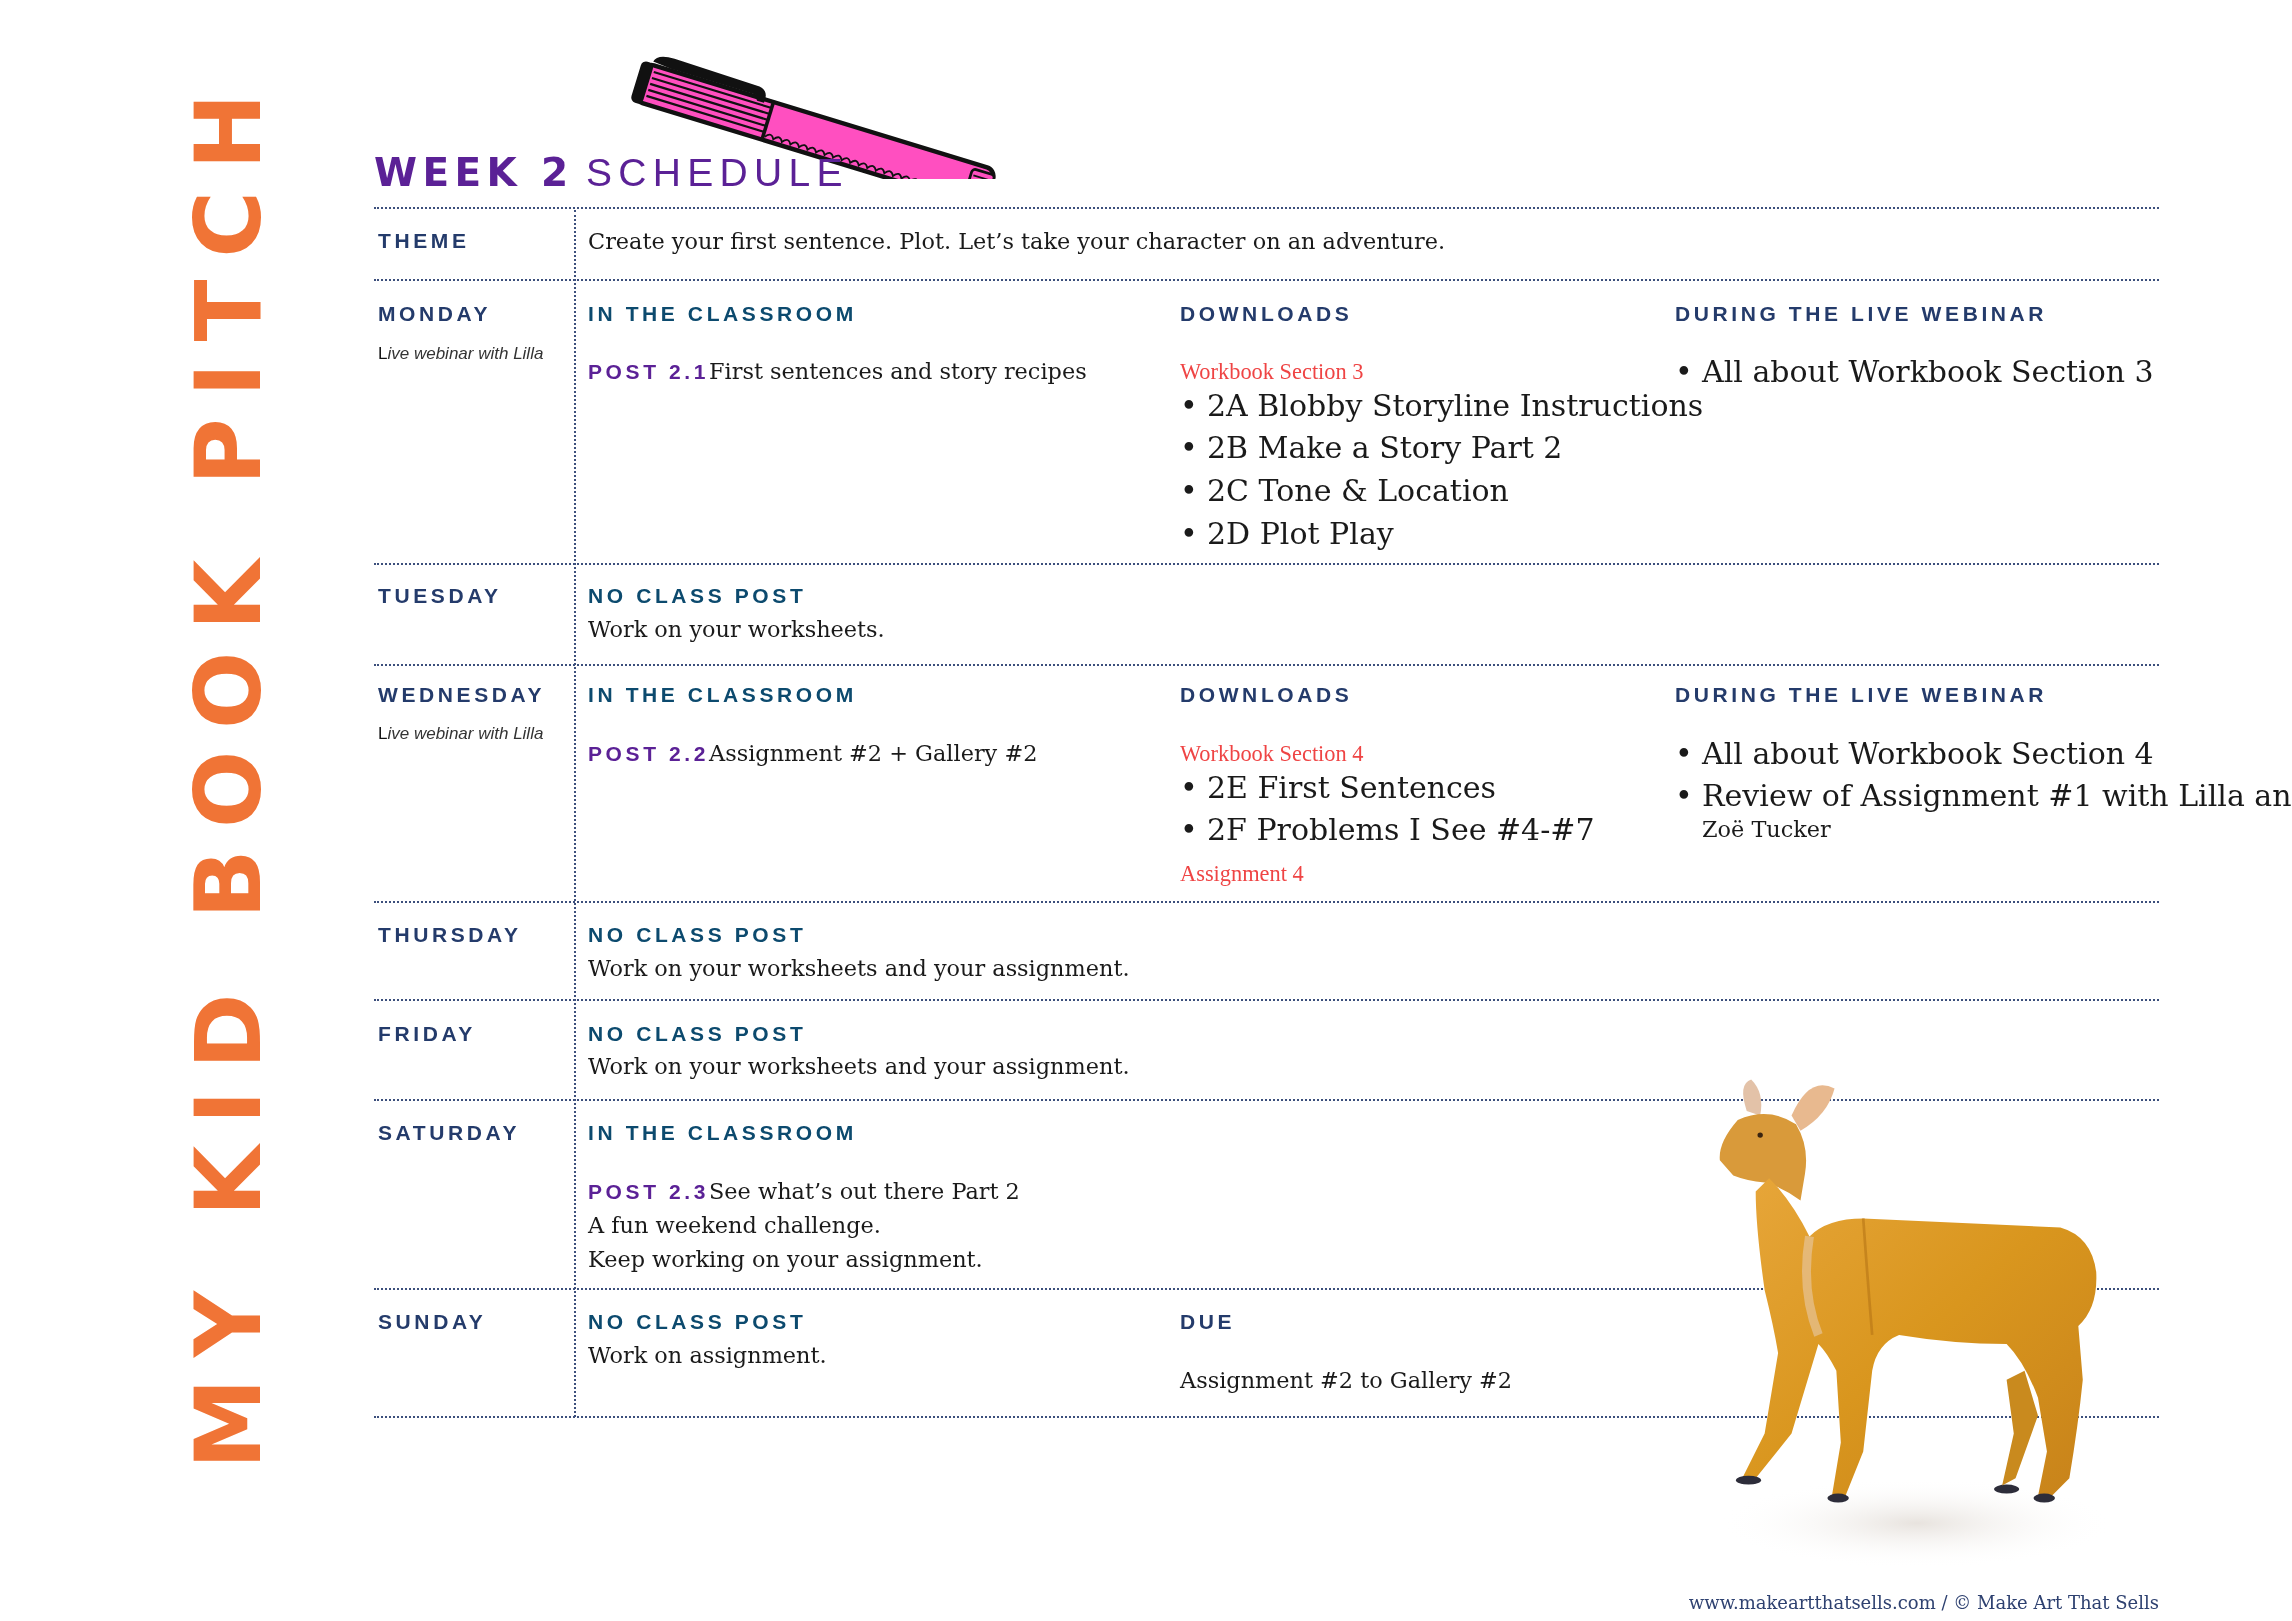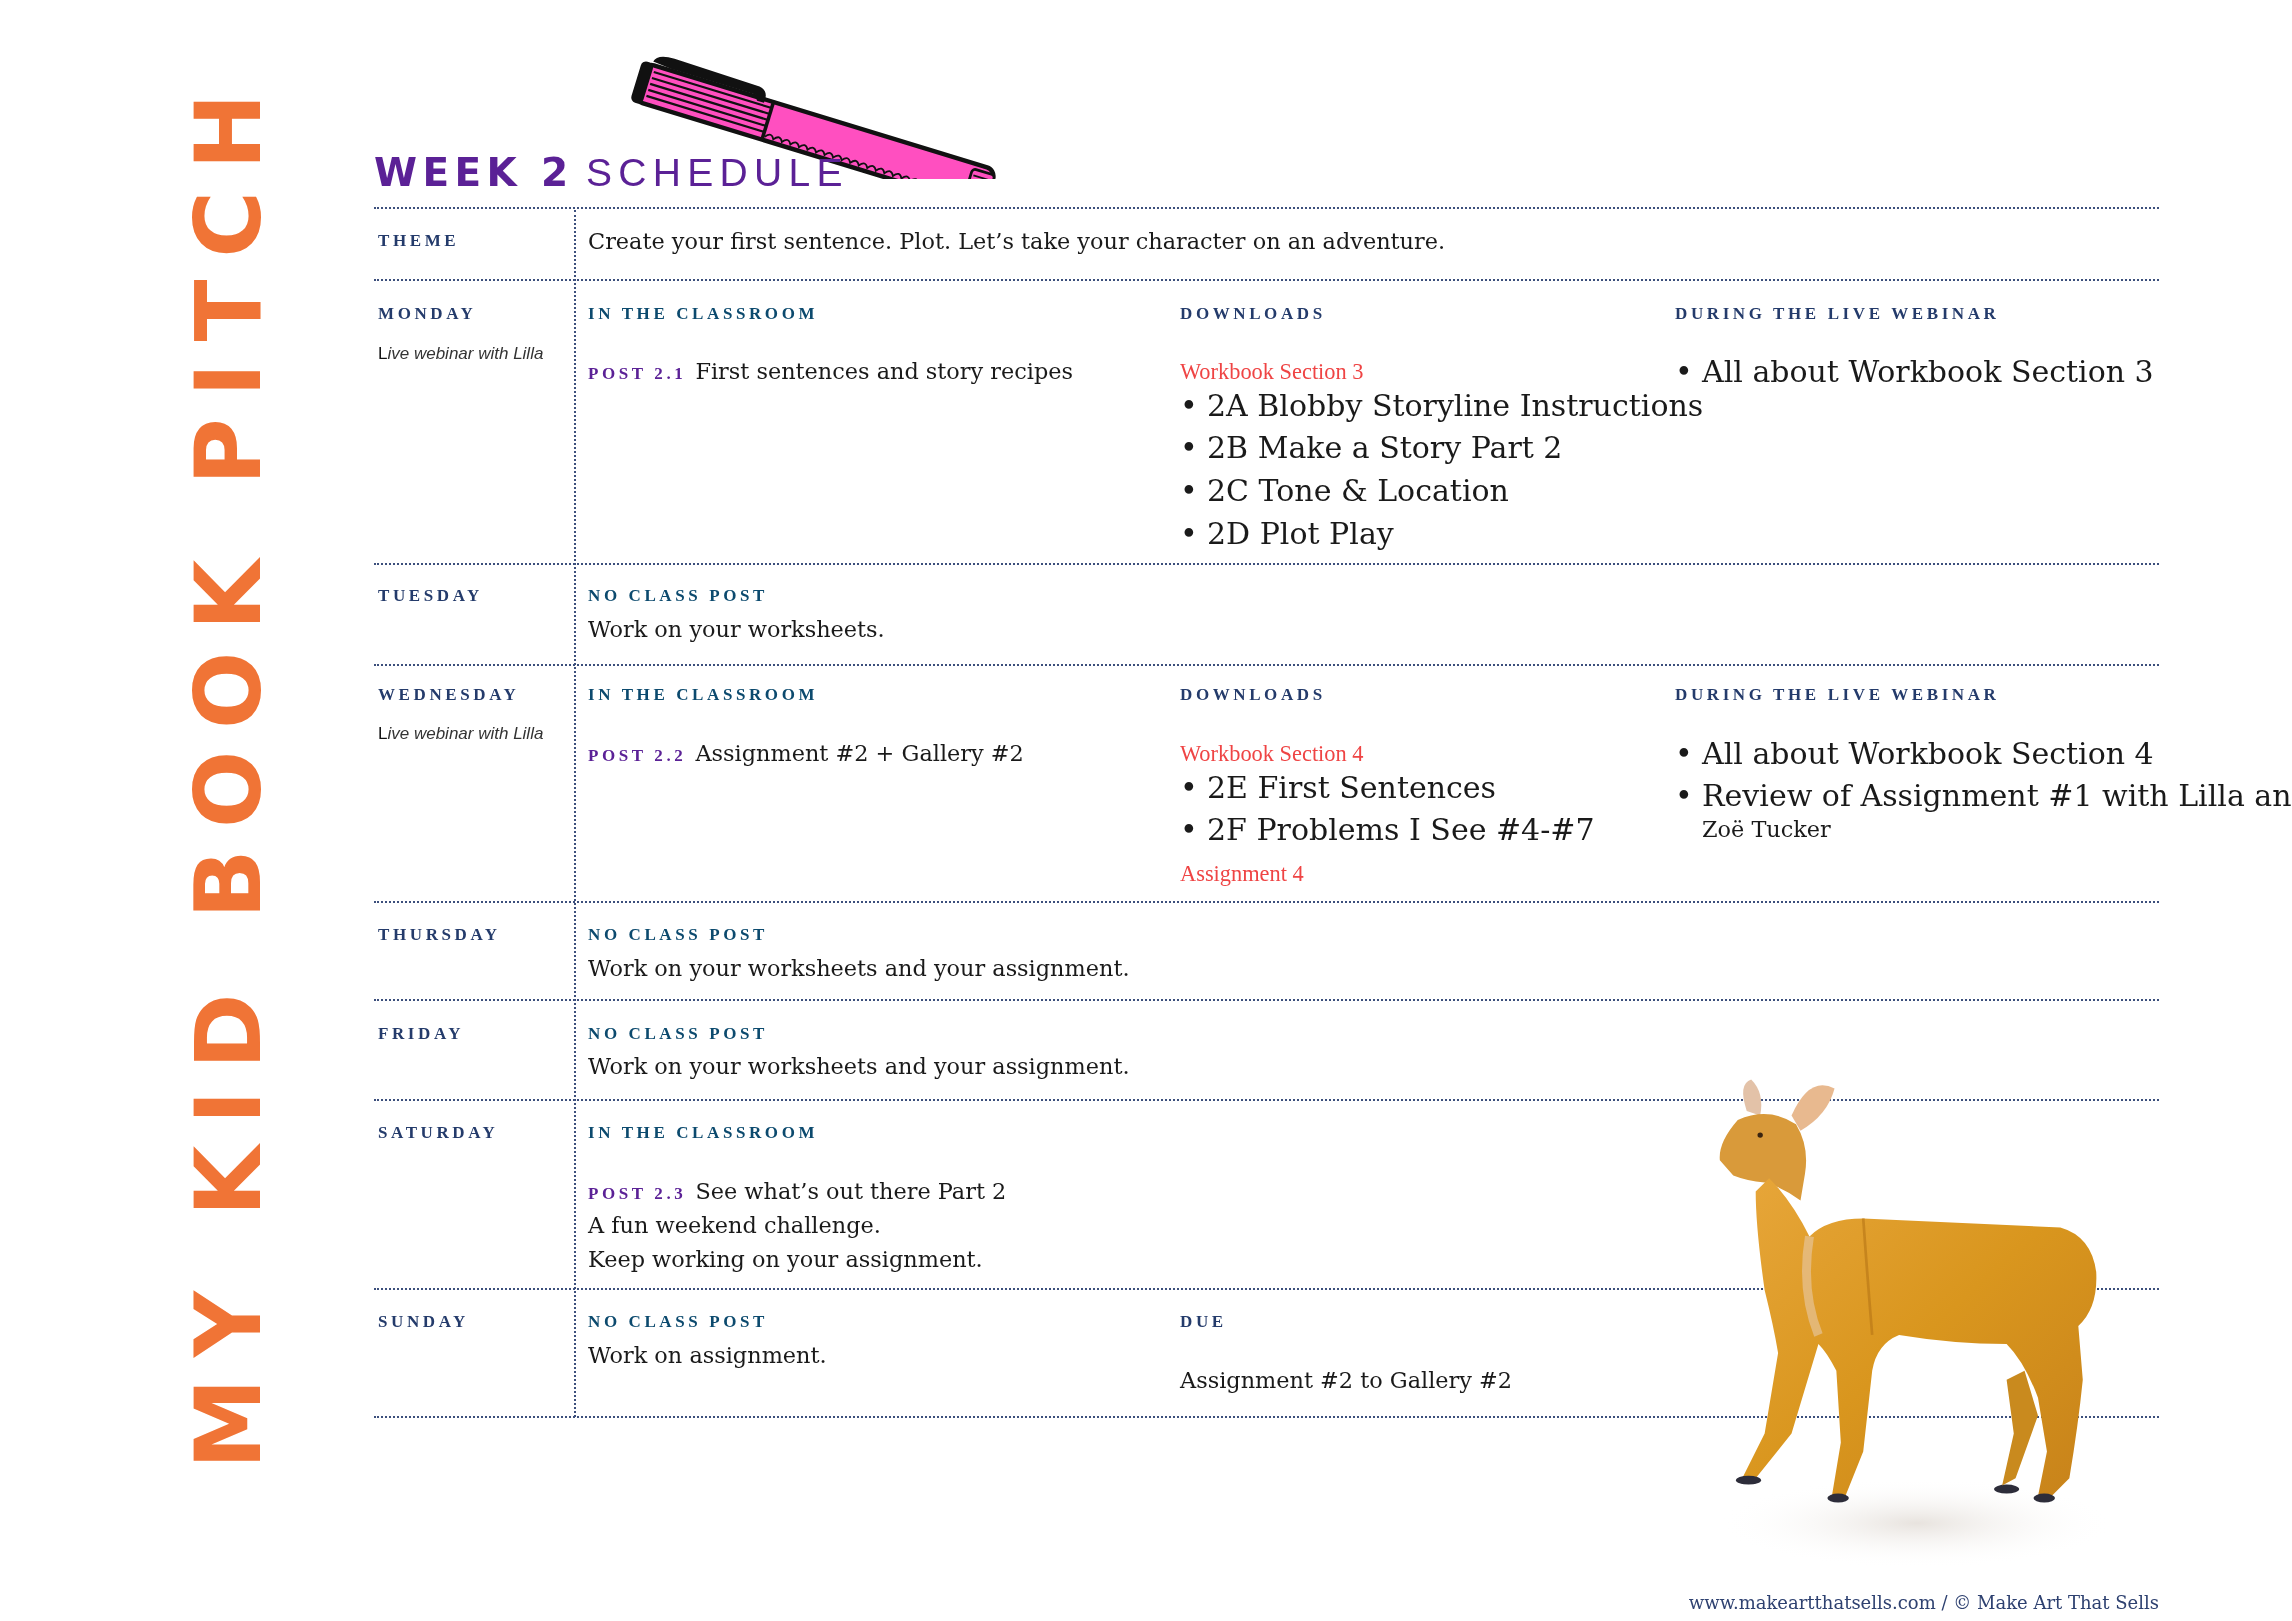--- a/index.html
+++ b/index.html
@@ -10,32 +10,32 @@
     transform-origin:0 0; transform:rotate(-90deg);
     font-family:"DejaVu Sans", sans-serif; font-weight:bold;
     font-size:91px; line-height:81px; letter-spacing:21.5px;
     color:#F07436; white-space:nowrap; text-align:center;
   }
   .heading { left:374px; top:150px; font-family:"DejaVu Sans", sans-serif; font-size:39px; line-height:45px; color:#5B2196; white-space:nowrap; }
   .heading .strong { font-weight:bold; letter-spacing:5.4px; }
   .heading .light { font-weight:normal; letter-spacing:6.3px; font-family:"Liberation Sans", sans-serif; }
   .hline { position:absolute; left:374px; width:1785px; height:0; border-top:2.7px dotted #3C4F7C; }
   .vline { position:absolute; left:574px; top:210px; height:1207px; width:0; border-left:2.7px dotted #3C4F7C; }
-  .label { position:absolute; font-family:Liberation Serif, serif; font-weight:bold; font-size:17px; letter-spacing:3.6px; line-height:27px; white-space:nowrap; }
+  .label { position:absolute; font-family:Liberation Sans, sans-serif; font-weight:bold; font-size:21px; letter-spacing:3.6px; line-height:27px; white-space:nowrap; }
   .navy { color:#243B6B; }
   .pink { color:#0c4a6e; }
   .purple { color:#5B2196; }
   .txt { position:absolute; font-family:"DejaVu Serif", serif; font-size:22.4px; line-height:27px; color:#1a1a1a; white-space:nowrap;text-align:center; }
   .txt.link { color:#ef4444;font-family:Liberation Serif, serif; }
   .ital { position:absolute; font-family:Liberation Sans, sans-serif; font-style:italic; font-size:17px; line-height:48px; color:#333; width:197px; }
   .ital .cap { font-style:normal; color:#111; }
   .bullet { position:absolute; font-family:"DejaVu Serif", serif; font-size:30px; line-height:27px; color:#1a1a1a; white-space:nowrap; padding-left:27px; }
   .bullet::before { content:"•"; position:absolute; left:0; top:0; }
   .postline { position:absolute; white-space:nowrap; }
-  .postline .label { position:static; margin-right:9px; }
+  .postline .label { position:static; }
   .postline .txt { position:static; }
   .footer { position:absolute; right:134px; top:1592px; font-family:"DejaVu Serif", serif; font-size:18px; color:#2E4170; white-space:nowrap; }
   .pen { position:absolute; left:627px; top:45px; width:394px; height:134px; }
   .deer { position:absolute; left:1684px; top:1075px; width:466px; height:502px; }
 </style>
 </head>
 <body>
 
 <div class="vtitle">MY KID BOOK PITCH</div>
 

